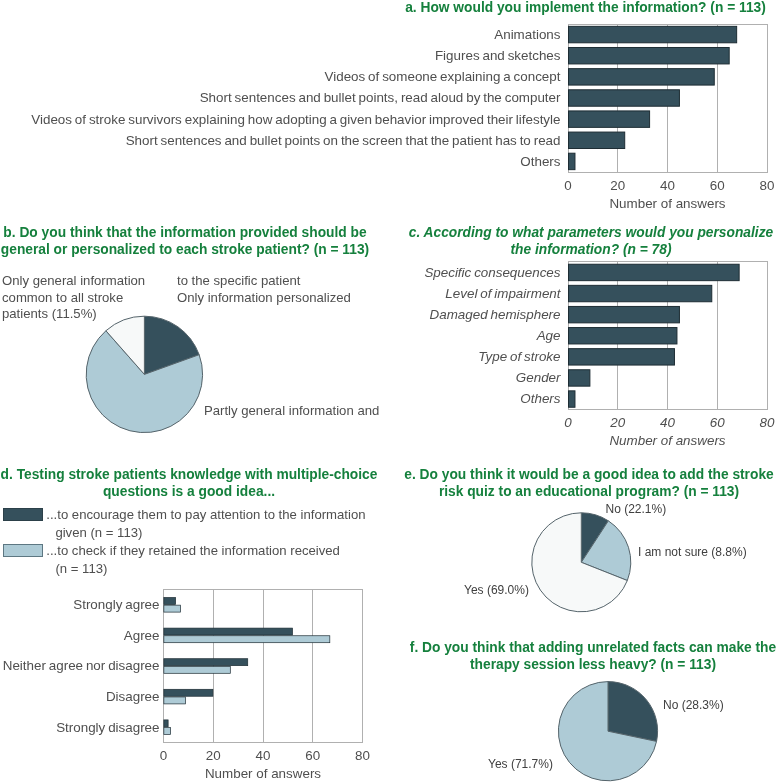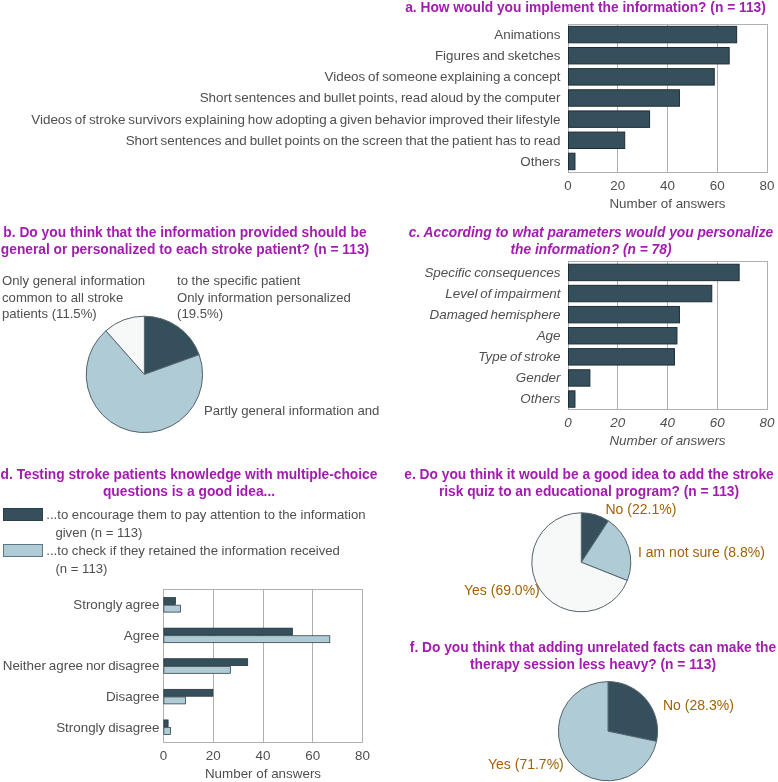--- a/index.html
+++ b/index.html
@@ -1,22 +1,22 @@
 <!DOCTYPE html>
 <html><head>
 <meta charset="utf-8">
 <style>
   html,body{margin:0;padding:0;}
   body{width:778px;height:782px;background:#ffffff;
        font-family:"Liberation Sans",sans-serif;position:relative;overflow:hidden;
        -webkit-font-smoothing:antialiased;}
   .panel{position:absolute;}
-  .ptitle{font-weight:bold;font-size:13.78px;color:#a21caf;text-align:center;line-height:17.4px;white-space:nowrap;}
+  .ptitle{font-weight:bold;font-size:13.78px;color:#15803d;text-align:center;line-height:17.4px;white-space:nowrap;}
   .txt{font-size:13.15px;color:#4f4f4f;line-height:16.5px;white-space:nowrap;}
-  .pielbl{font-size:14px;color:#a16207;line-height:16.5px;white-space:nowrap;}
+  .pielbl{font-size:12px;color:#404040;line-height:16.5px;white-space:nowrap;}
   svg{display:block;overflow:visible;}
   .tick{font-size:13.4px;fill:#4f4f4f;}
   .cat{font-size:13.4px;fill:#4f4f4f;word-spacing:-0.85px;}
   .axlbl{font-size:13.4px;fill:#4f4f4f;}
   .legbox{display:inline-block;vertical-align:middle;}
 </style>
 </head>
 <body>
 
 <div class="panel" style="left:0;top:0;width:778px;height:210px;">
@@ -62,21 +62,20 @@
       <path d="M 144.4 162.4 L 105.91164943816342 118.7435357475073 A 58.2 58.2 0 0 1 144.39999999999995 104.2 Z" fill="#f7f9f9" stroke="#55646b" stroke-width="1"></path>
     </svg>
   <div class="txt" style="position:absolute;left:2px;top:61px;">
     <div>Only general information</div>
     <div>common to all stroke</div>
     <div>patients (11.5%)</div>
   </div>
   <div class="txt" style="position:absolute;left:177px;top:61px;">
     <div>to the specific patient</div>
     <div>Only information personalized</div>
-    <div>(19.5%)</div>
   </div>
   <div class="txt" style="position:absolute;left:204px;top:191px;">
     <div>Partly general information and</div>
   </div>
 </div>
 
 <div class="panel" style="left:392px;top:212px;width:386px;height:240px;font-style:italic;">
   <div class="ptitle" style="position:absolute;left:6px;top:12px;width:386px;">
     <div>c. According to what parameters would you personalize</div>
     <div>the information? (n = 78)</div>

